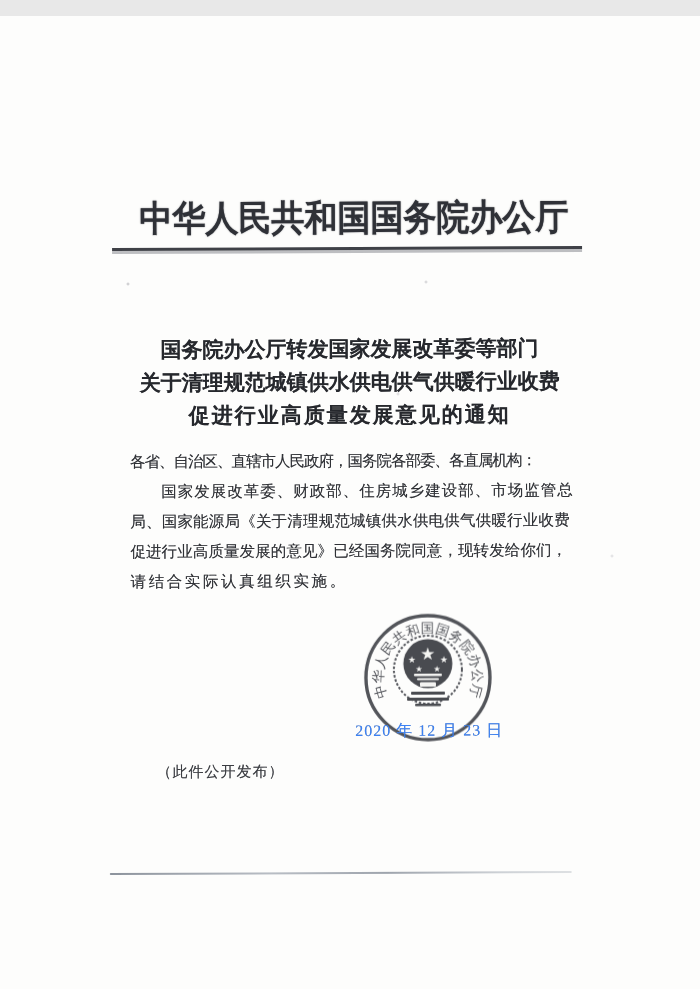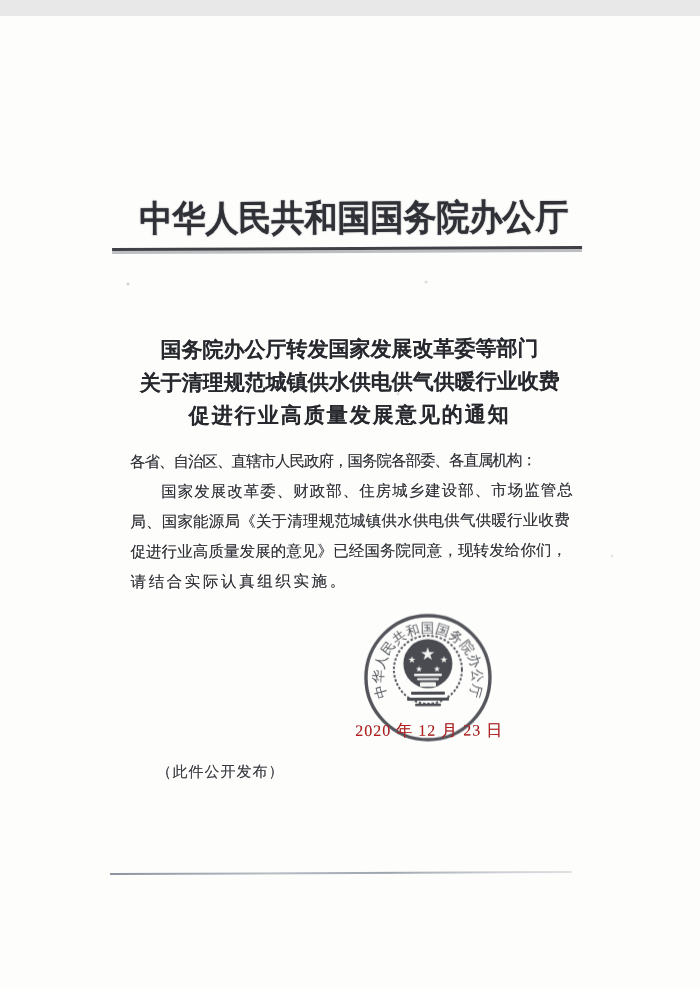--- a/index.html
+++ b/index.html
@@ -63,21 +63,21 @@
   .b-line-1 { letter-spacing:0.2px; }
   .b-line-2 { letter-spacing:0.1px; }
   .b-line-3 { letter-spacing:2.6px; }
 
   .seal {
     position:absolute; left:357px; top:592px; width:140px; height:140px;
     opacity:.92; filter:blur(.2px);
   }
   .seal-date {
     position:absolute; top:705px; left:352px; width:152px;
-    text-align:center; font-size:16px; letter-spacing:1px; color:#b91c1c;
+    text-align:center; font-size:16px; letter-spacing:1px; color:#3b82f6;
     white-space:nowrap;
     text-shadow:0 0 0.6px rgba(71,73,79,.5);
   }
   .footnote {
     position:absolute; top:746px; left:155px;
     font-size:15px; letter-spacing:1px; color:#3b3d42;
     white-space:nowrap;
     text-shadow:0 0 0.5px rgba(59,61,66,.5);
   }
   .bottom-rule {

